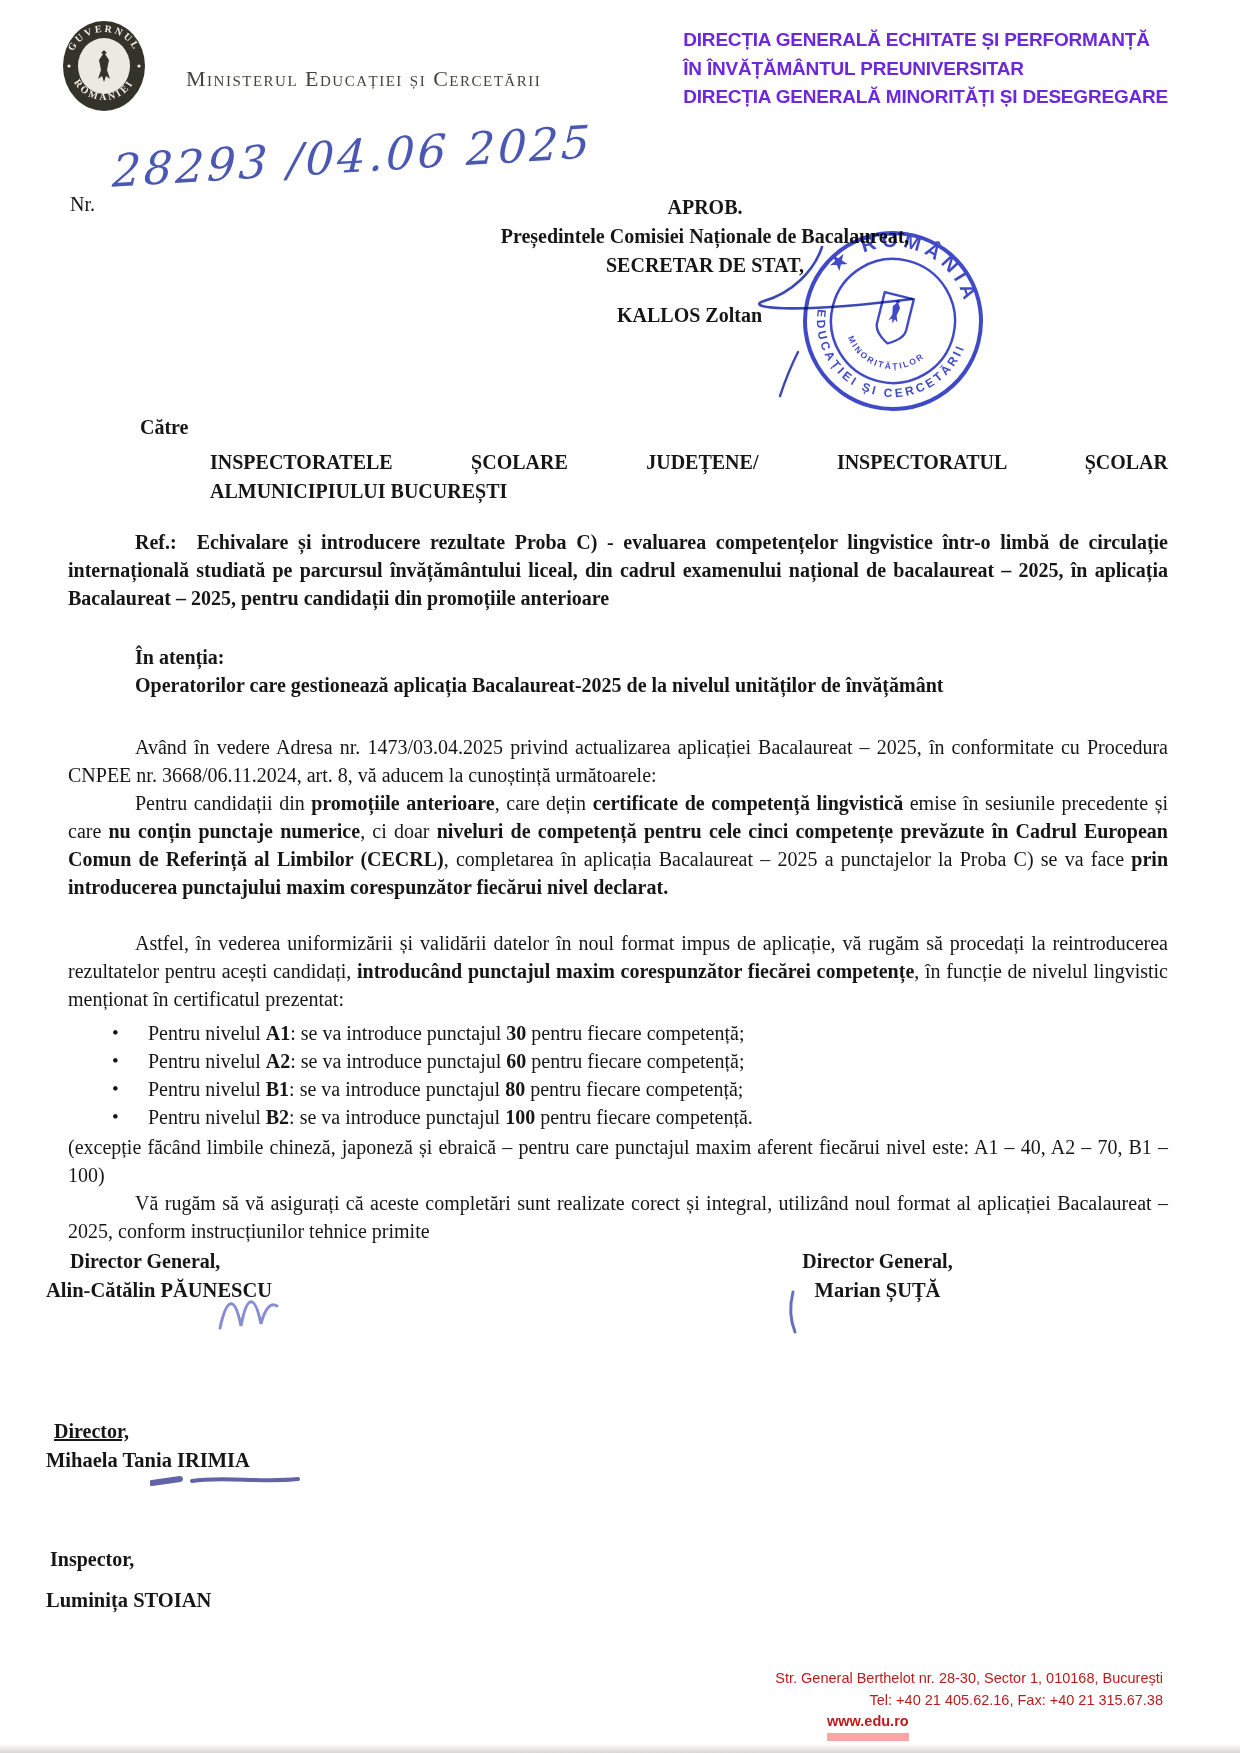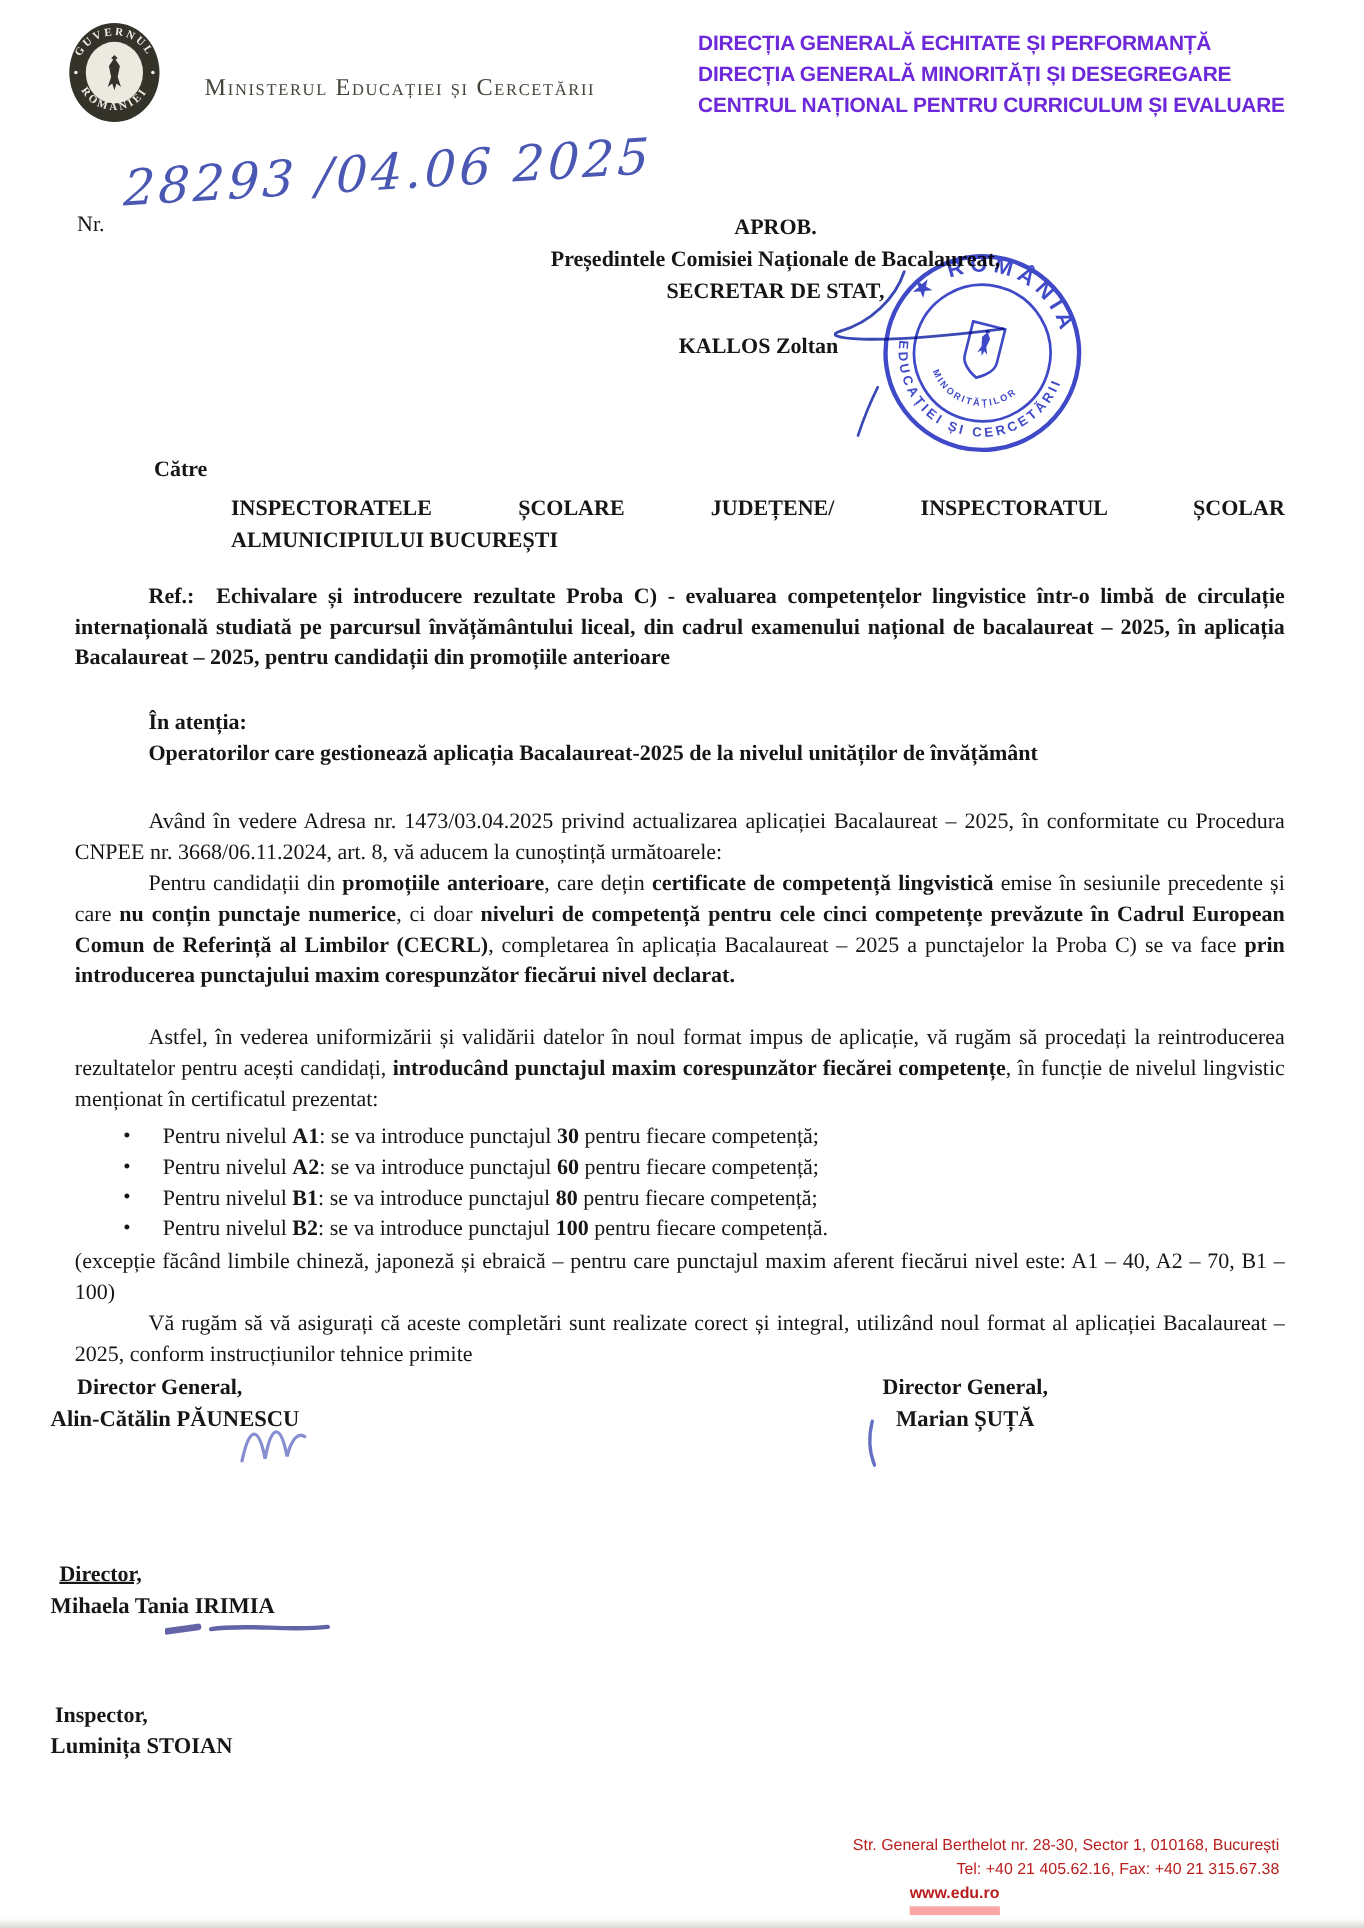--- a/index.html
+++ b/index.html
@@ -63,22 +63,22 @@
     </text>
     <circle cx="7" cy="46" r="1.6" fill="#f2efe6"></circle>
     <circle cx="77" cy="46" r="1.6" fill="#f2efe6"></circle>
     <path fill="#34332a" d="M42 30 l3 3 -2 1 4 6 -2 10 3 9 -4 -3 -2 6 -2 -6 -4 3 3 -9 -2 -10 4 -6 -2 -1 z"></path>
   </svg>
 
   <div class="abs ministry" style="left:186px;top:66px;">Ministerul Educației și Cercetării</div>
 
   <div class="abs org" style="right:72px;top:26px;">
     <div>DIRECȚIA GENERALĂ ECHITATE ȘI PERFORMANȚĂ</div>
+    <div>ÎN ÎNVĂȚĂMÂNTUL PREUNIVERSITAR</div>
     <div>DIRECȚIA GENERALĂ MINORITĂȚI ȘI DESEGREGARE</div>
-    <div>CENTRUL NAȚIONAL PENTRU CURRICULUM ȘI EVALUARE</div>
   </div>
 
   <span class="abs nr-label" style="left:70px;top:164px;margin-top:29px;">Nr.</span>
   <div class="abs handwriting ink" style="left:112px;top:130px;">28293 /04.06 2025</div>
 
   <div class="abs approval" style="left:390px;top:193px;">
     <div>APROB.</div>
     <div>Președintele Comisiei Naționale de Bacalaureat,</div>
     <div>SECRETAR DE STAT,</div>
   </div>
@@ -183,21 +183,21 @@
     <div class="sig-title" style="margin-left:8px;text-decoration:underline;">Director,</div>
     <div class="sig-name" style="margin-top:6px;">Mihaela Tania IRIMIA</div>
   </div>
   <svg class="abs ink" style="left:150px;top:1474px;" width="152" height="14" viewBox="0 0 152 14">
     <path d="M2 9 L30 5" stroke="#3c3c92" stroke-width="6" fill="none" stroke-linecap="round" opacity="0.8"></path>
     <path d="M42 7 C 72 2, 112 9, 148 5" stroke="#3c3c92" stroke-width="4" fill="none" stroke-linecap="round" opacity="0.8"></path>
   </svg>
 
   <div class="abs" style="left:46px;top:1548px;">
     <div class="sig-title" style="margin-left:4px;">Inspector,</div>
-    <div class="sig-name" style="margin-top:6px;">Luminița STOIAN</div>
+    <div class="sig-name" style="margin-top:18px;">Luminița STOIAN</div>
   </div>
 
   <div class="abs footer" style="right:77px;top:1668px;">
     <div>Str. General Berthelot nr. 28-30, Sector 1, 010168, București</div>
     <div>Tel: +40 21 405.62.16, Fax: +40 21 315.67.38</div>
     <div class="www-row"><span class="website">www.edu.ro</span></div>
   </div>
 
   <div class="scan-bar"></div>
 </div>

